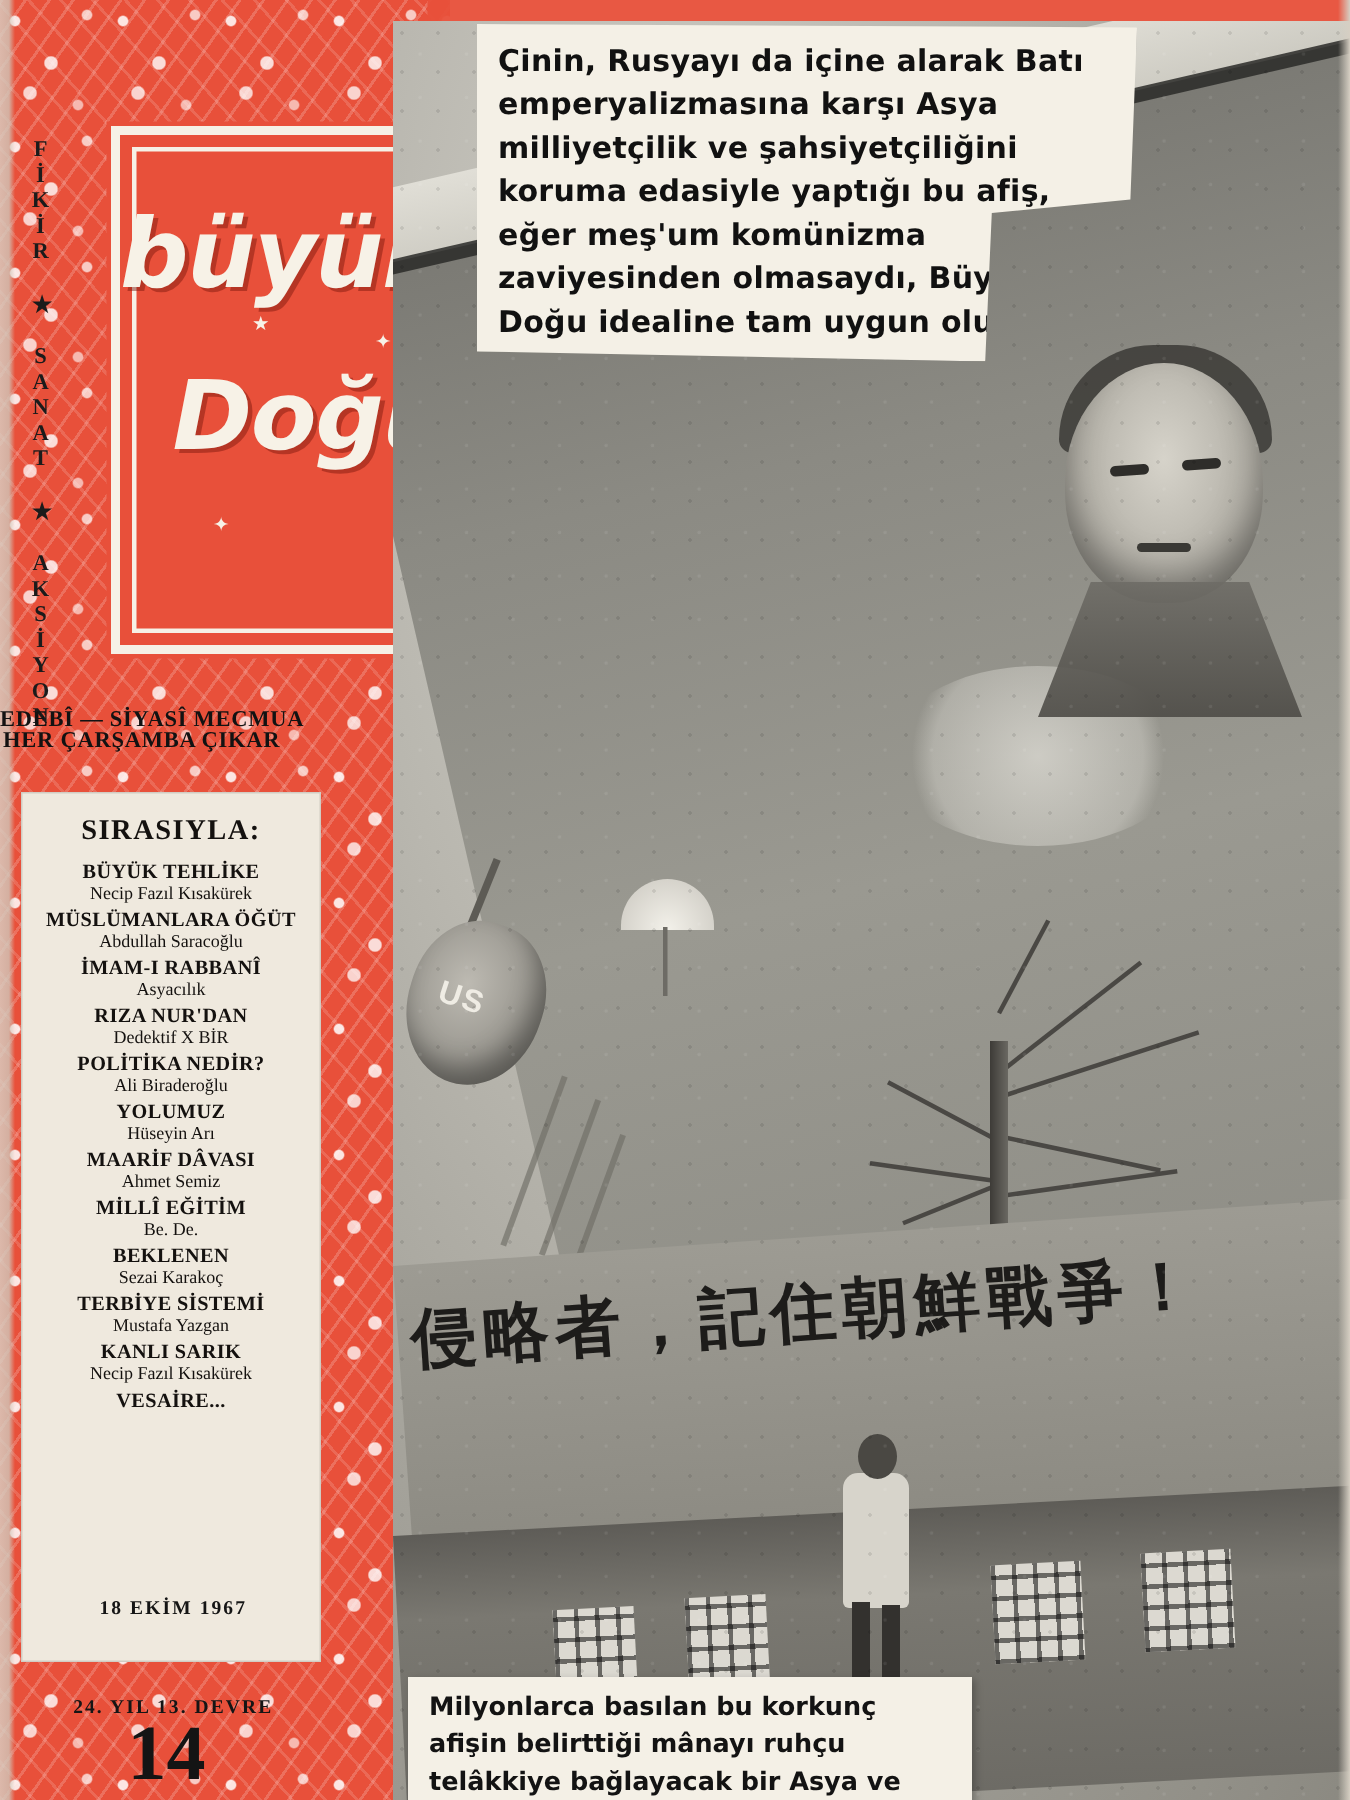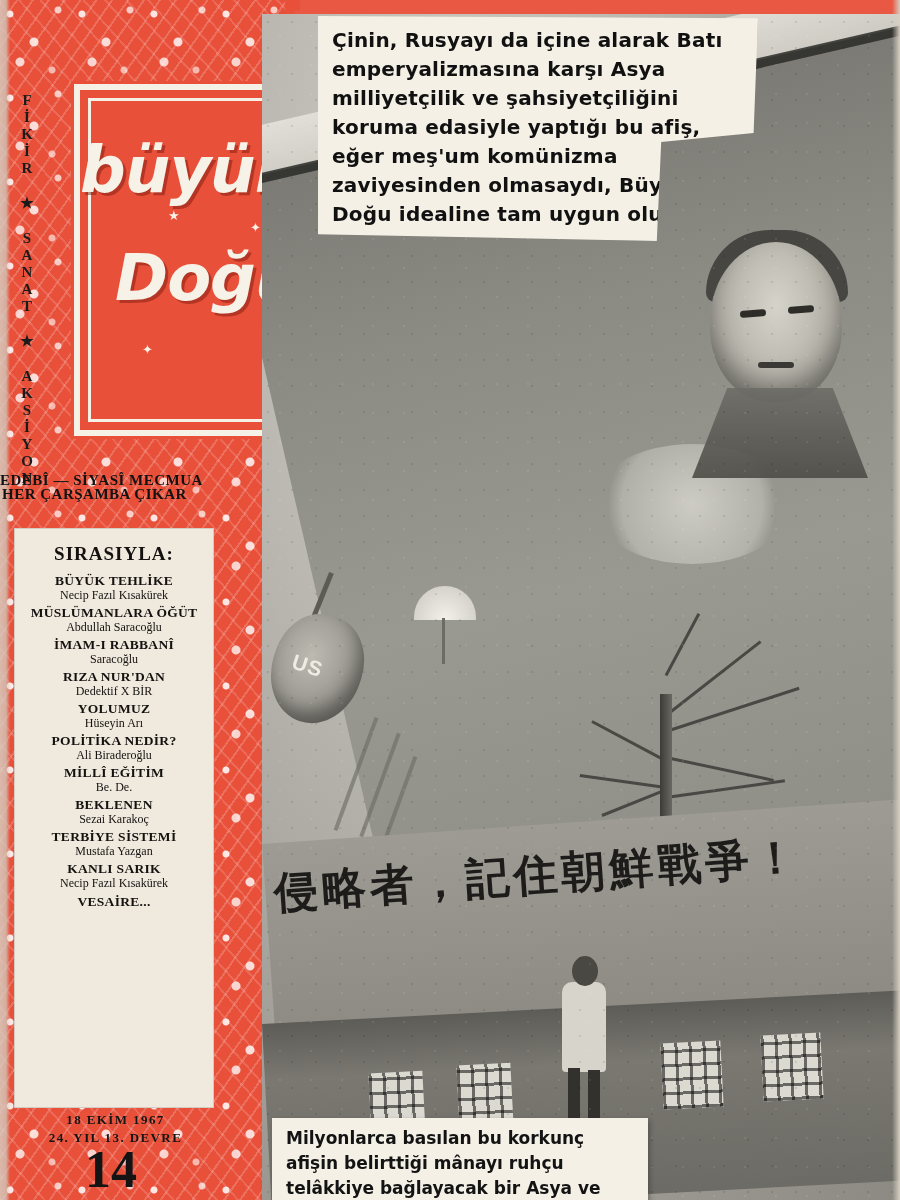--- a/index.html
+++ b/index.html
@@ -129,21 +129,21 @@
     font-size:12px;line-height:14px;
     font-family:"Liberation Serif", serif;
   }
   .toc-last{font-size:13.5px;font-weight:bold;letter-spacing:.3px;margin-top:4px;}
 
   .issue-line{
     position:absolute;left:18px;width:195px;text-align:center;
     font-family:"Liberation Serif", serif;
     font-weight:bold;font-size:13px;letter-spacing:1.4px;color:#151515;
   }
-  .issue1{top:1112px;}
+  .issue1{top:1064px;}
   .issue2{top:1130px;}
   .issue-no{
     position:absolute;left:66px;top:1140px;width:90px;
     text-align:center;
     font-family:"Liberation Serif", serif;
     font-weight:bold;font-size:52px;color:#141414;
   }
 
   
   .photo{
@@ -388,33 +388,37 @@
     <div class="toc-item">
       <div class="toc-title">BÜYÜK TEHLİKE</div>
       <div class="toc-author">Necip Fazıl Kısakürek</div>
     </div>
     <div class="toc-item">
       <div class="toc-title">MÜSLÜMANLARA ÖĞÜT</div>
       <div class="toc-author">Abdullah Saracoğlu</div>
     </div>
     <div class="toc-item">
       <div class="toc-title">İMAM-I RABBANÎ</div>
-      <div class="toc-author">Saracoğlu</div>
+      <div class="toc-author">Asyacılık</div>
     </div>
     <div class="toc-item">
       <div class="toc-title">RIZA NUR'DAN</div>
       <div class="toc-author">Dedektif X BİR</div>
     </div>
     <div class="toc-item">
+      <div class="toc-title">POLİTİKA NEDİR?</div>
+      <div class="toc-author">Ali Biraderoğlu</div>
+    </div>
+    <div class="toc-item">
       <div class="toc-title">YOLUMUZ</div>
       <div class="toc-author">Hüseyin Arı</div>
     </div>
     <div class="toc-item">
-      <div class="toc-title">POLİTİKA NEDİR?</div>
-      <div class="toc-author">Ali Biraderoğlu</div>
+      <div class="toc-title">MAARİF DÂVASI</div>
+      <div class="toc-author">Ahmet Semiz</div>
     </div>
     <div class="toc-item">
       <div class="toc-title">MİLLÎ EĞİTİM</div>
       <div class="toc-author">Be. De.</div>
     </div>
     <div class="toc-item">
       <div class="toc-title">BEKLENEN</div>
       <div class="toc-author">Sezai Karakoç</div>
     </div>
     <div class="toc-item">

